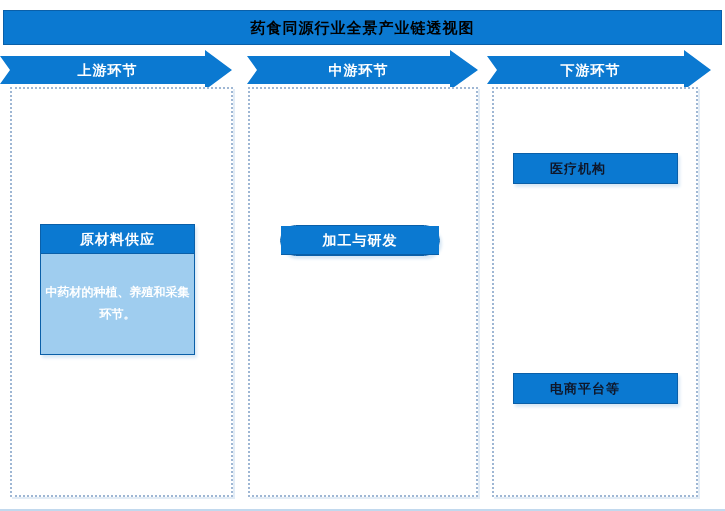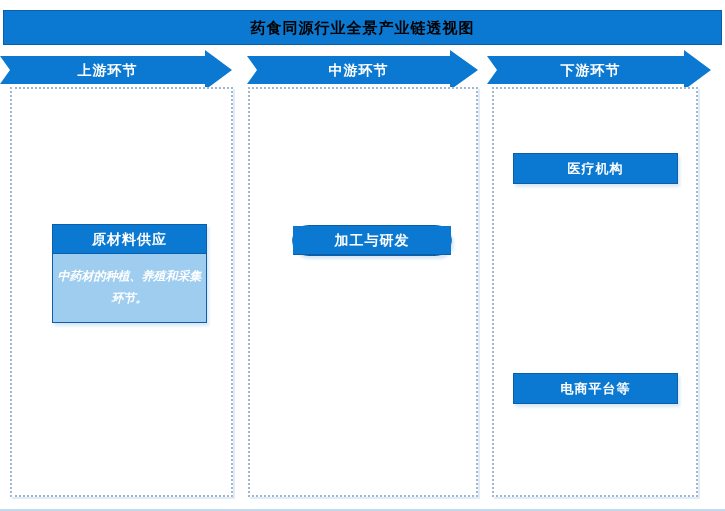--- a/index.html
+++ b/index.html
@@ -40,48 +40,48 @@
     background:#ffffff;
     box-shadow:2px 2px 0 0 rgba(190,212,235,0.45);
   }
   .lane1{left:10px;width:223px;}
   .lane2{left:248px;width:230px;}
   .lane3{left:492px;width:206px;}
   .info-box{
     position:absolute;
     border:1px solid var(--accent-border);
     box-shadow:2px 3px 3px var(--shadow);
-    margin-left:12px;
   }
   .info-box-header{
     background:var(--accent);
     border-bottom:1px solid var(--accent-border);
     color:#ffffff;font-size:14px;font-weight:bold;
     text-align:center;height:29px;line-height:28px;
     letter-spacing:1px;
   }
   .info-box-body{
     background:var(--light-blue);
     color:#ffffff;font-size:12px;font-weight:bold;
     text-align:center;
     display:flex;align-items:center;justify-content:center;
     line-height:1.8;
   }
   .box-upstream{left:40px;top:224px;width:155px;}
-  .box-upstream .info-box-body{height:68px;padding:0 4px;font-style:italic;}
+  .box-upstream .info-box-body{height:100px;padding:0 4px;}
   .box-midstream{left:280px;top:225px;width:160px;border-radius:22px;}
   .box-midstream .info-box-body{height:80px;padding:0;}
   .pill{
     position:absolute;left:513px;width:165px;height:31px;
     background:var(--accent);
     border:1px solid var(--accent-border);
     box-shadow:2px 3px 3px var(--shadow);
-    color:#ffffff;font-size:13px;font-weight:bold;
-    text-align:center;line-height:29px;
+    color:#0f172a;font-size:13px;font-weight:bold;
+    text-align:left;line-height:29px;
     letter-spacing:1px;
+    padding-left:36px;
   }
   .pill-1{top:153px;}
   .pill-2{top:255px;}
   .pill-3{top:373px;}
   .bottom-edge{
     position:absolute;left:0;bottom:0;width:725px;height:2px;
     background:var(--page-edge);
   }
 </style>
 </head>

